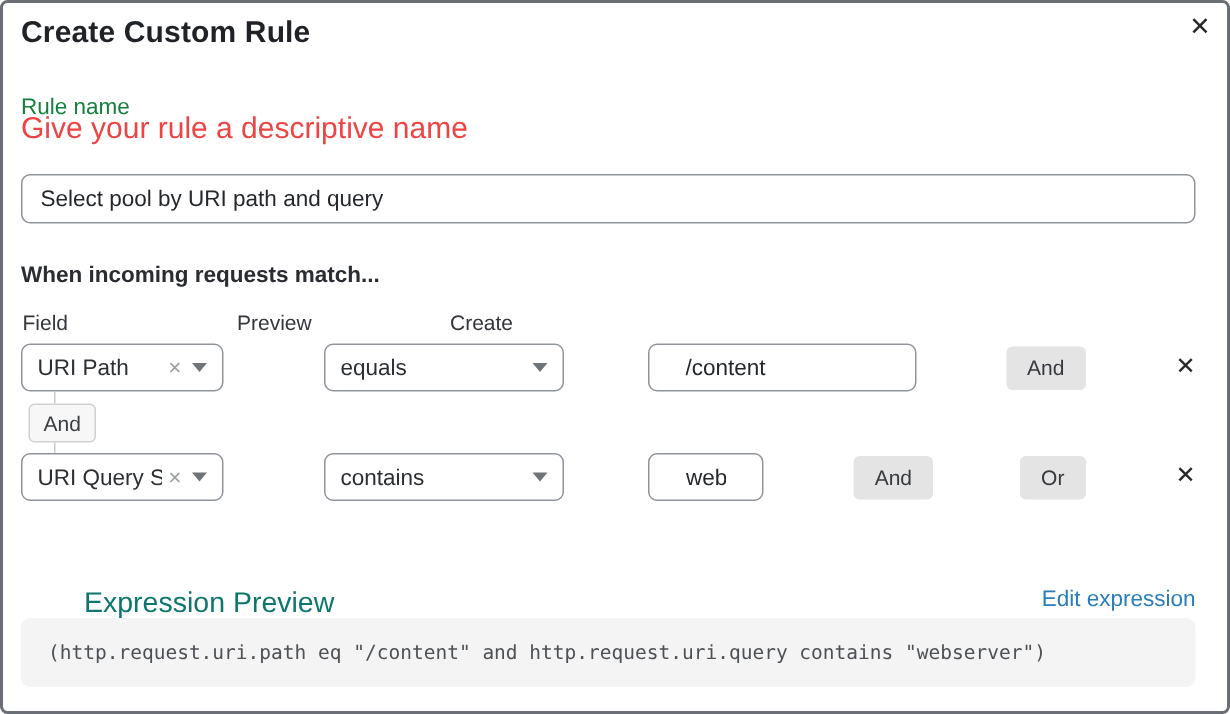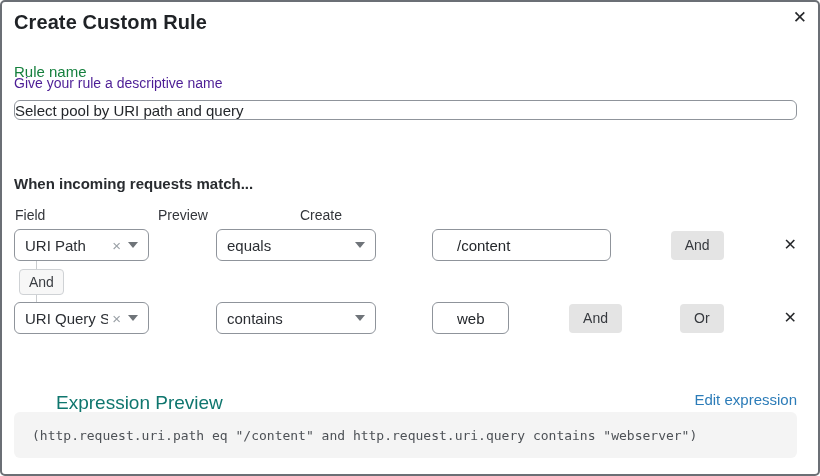--- a/index.html
+++ b/index.html
@@ -25,28 +25,28 @@
     font-size: 17px; font-weight: 700; color: #26282b;
     cursor: pointer; line-height: 20px;
   }
 
   .field-label {
     position: absolute; left: 12px; top: 61px;
     font-size: 15px; color: #15803d;
   }
   .helper-text {
     position: absolute; left: 12px; top: 73px;
-    font-size: 14px; color: #4c1d95;
+    font-size: 20px; color: #ef4444;
   }
   .text-input {
-    position: absolute; left: 12px; right: 21px; top: 98px;
-    height: 20px;
+    position: absolute; left: 12px; right: 21px; top: 114px;
+    height: 33px;
     border: 1px solid #8f949b; border-radius: 6px;
     background: #fff;
-    padding: 0 0;
+    padding: 0 12px;
     font-size: 15px; color: #24272b;
     font-family: "Liberation Sans", "DejaVu Sans", sans-serif;
     width: calc(100% - 33px);
   }
 
   .match-heading {
     position: absolute; left: 12px; top: 173px;
     font-size: 15px; font-weight: 700; color: #292c30;
   }
 

